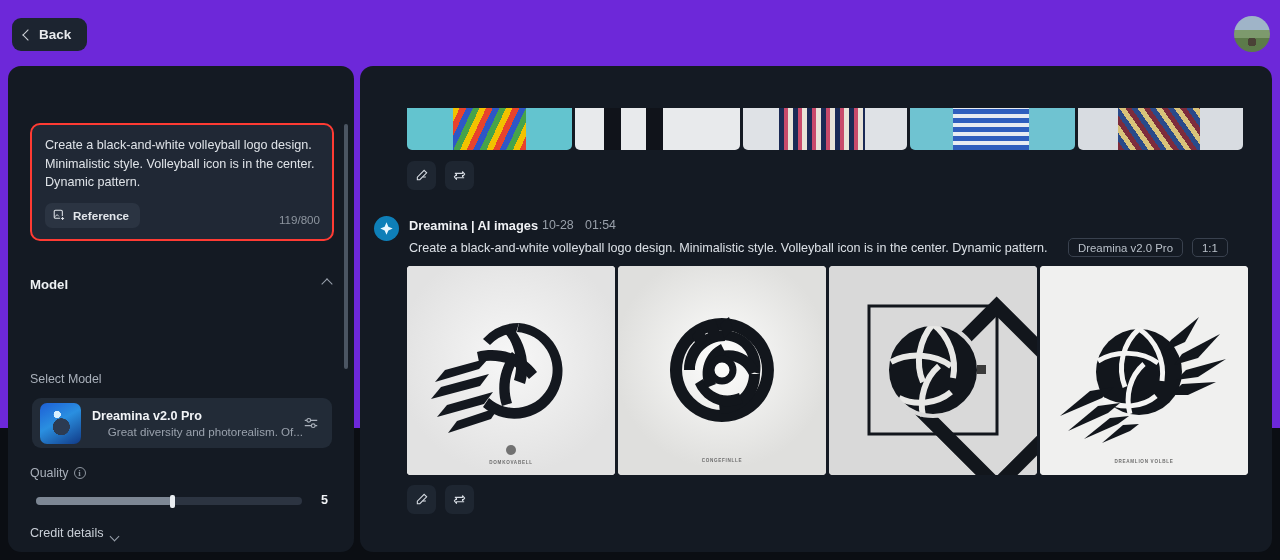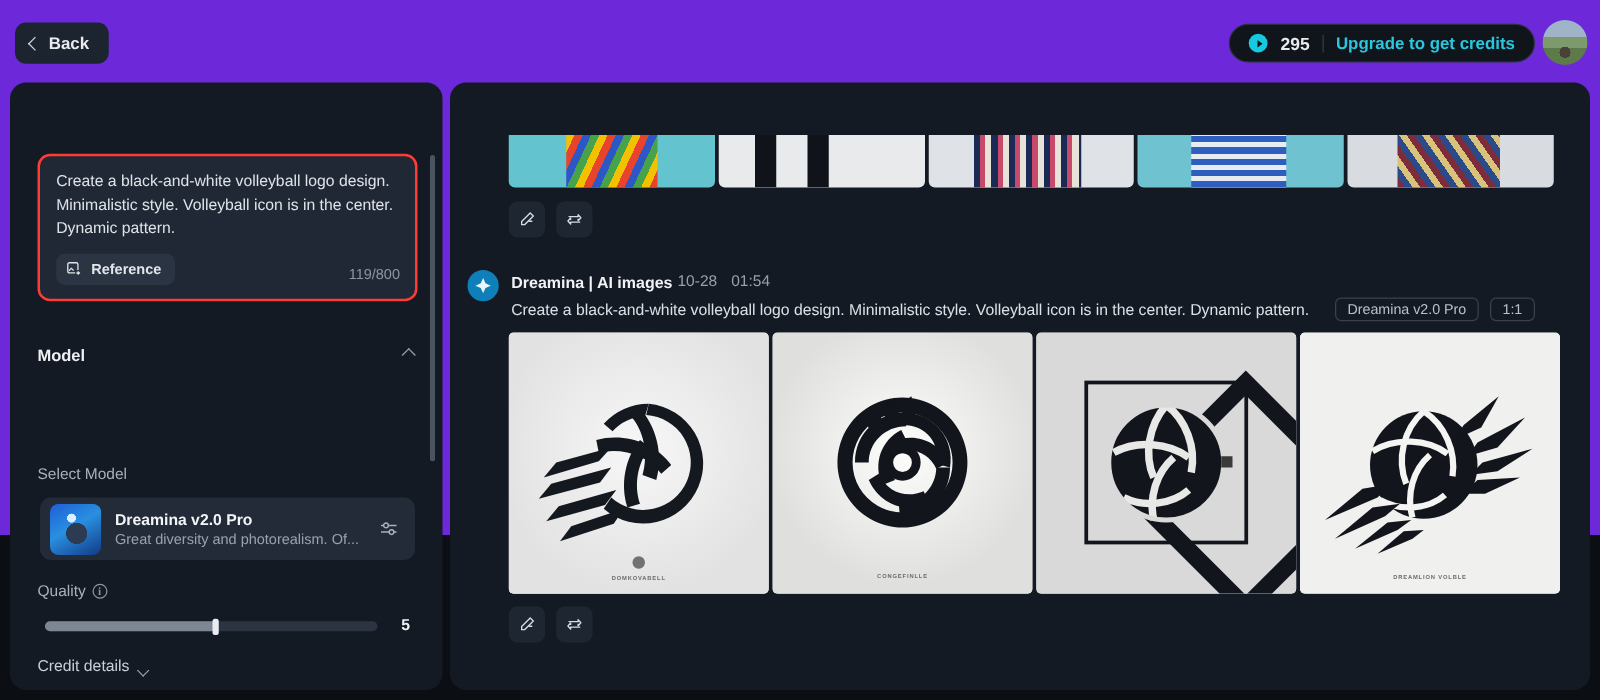--- a/index.html
+++ b/index.html
@@ -106,21 +106,21 @@
   }
   .model-thumb {
     width: 41px; height: 41px; border-radius: 7px; flex: 0 0 auto;
     background:
       radial-gradient(circle at 42% 28%, #d8f0ff 0 9%, transparent 10%),
       radial-gradient(circle at 52% 58%, #2c3b52 0 26%, transparent 27%),
       linear-gradient(150deg, #1d5fd6 0%, #2a8fe0 45%, #113a86 100%);
   }
   .model-meta { margin-left: 11px; flex: 1 1 auto; min-width: 0; }
   .model-name { color: #f2f4f7; font-size: 12.6px; font-weight: 700; }
-  .model-desc { color: #9aa2ad; font-size: 11.6px; margin-top: 2px; white-space: nowrap; overflow: hidden; text-overflow: ellipsis; }
+  .model-desc { color: #9aa2ad; font-size: 11.6px; margin-top: 2px; white-space: nowrap; overflow: hidden; text-overflow: ellipsis; text-align: right; }
   .sliders-icon { flex: 0 0 auto; margin-right: 5px; }
 
   .info-dot {
     display: inline-flex; align-items: center; justify-content: center;
     width: 12px; height: 12px; border: 1.2px solid #8d959f; border-radius: 50%;
     color: #8d959f; font-size: 9px; font-weight: 700; margin-left: 5px; vertical-align: 1px;
     font-family: "Liberation Serif", serif;
   }
   .slider-track {
     position: absolute; left: 28px; top: 431px;
@@ -206,26 +206,20 @@
 <body>
 
 <div class="app">
 
   <div class="topbar">
     <div class="back-btn">
       <span class="chev-left"></span>
       <span>Back</span>
     </div>
 
-    <div class="credits-pill">
-      <span class="coin"></span>
-      <span class="credits-num">295</span>
-      <span class="pill-div"></span>
-      <span class="upgrade-link">Upgrade to get credits</span>
-    </div>
 
     <div class="avatar"></div>
   </div>
 
   <div class="sidebar">
 
     <div class="prompt-wrap">
       <div class="prompt-text">Create a black-and-white volleyball logo design. Minimalistic style. Volleyball icon is in the center. Dynamic pattern.</div>
       <div class="ref-btn">
         <svg width="13" height="13" viewBox="0 0 16 16">

